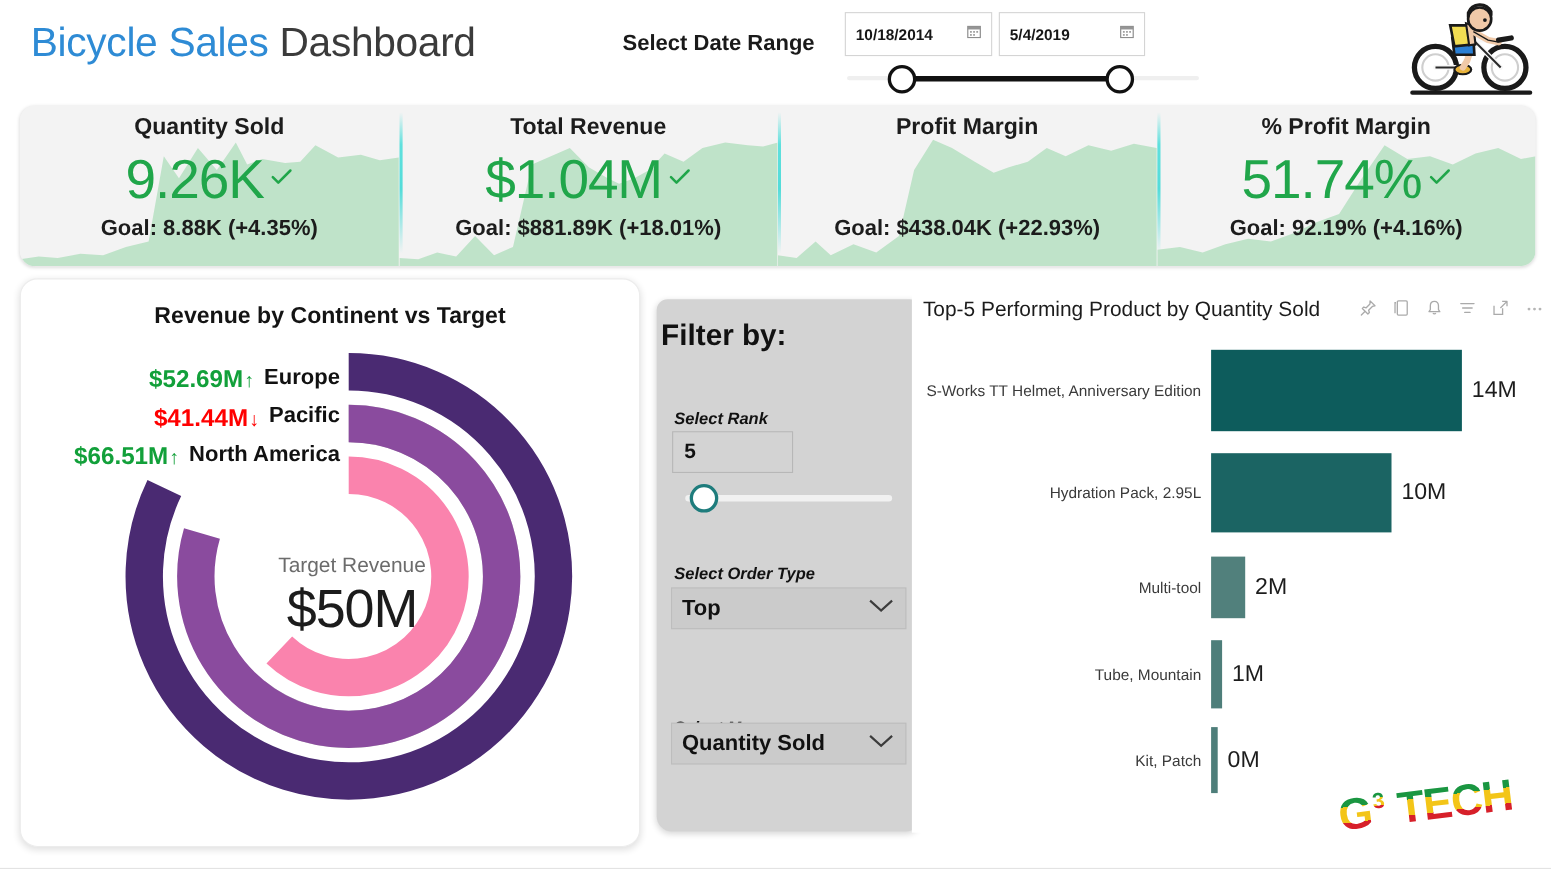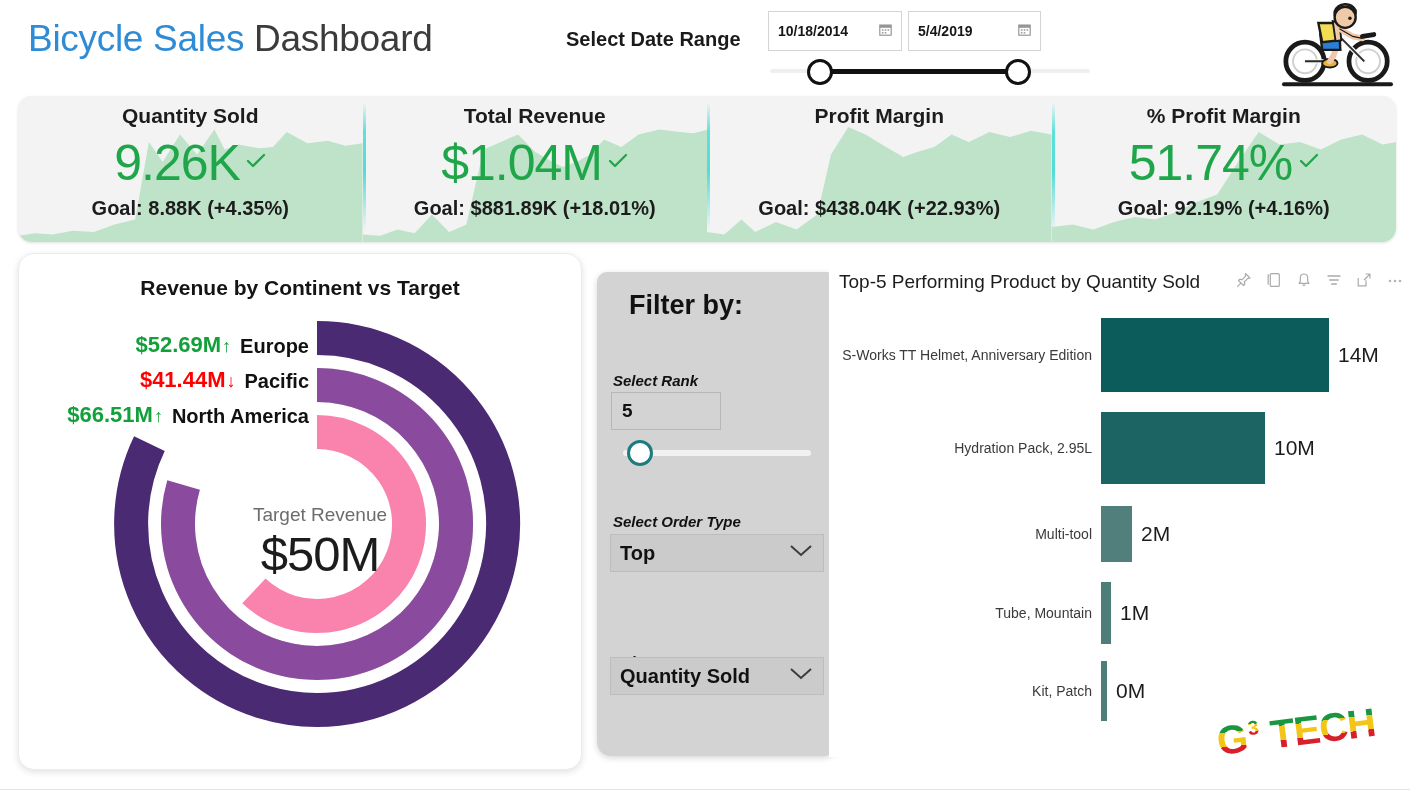--- a/index.html
+++ b/index.html
@@ -58,38 +58,38 @@
   .kpi .kgoal { position:absolute; left:0; top:101px; width:100%; text-align:center;
                 font-size:20px; font-weight:bold; color:#1c1c1c; z-index:2; }
 
   
   #radial-card { position:absolute; left:18px; top:253px; width:564px; height:517px;
                  background:#fff; border:1px solid #ececec; border-radius:16px;
                  box-shadow:0 2px 7px rgba(0,0,0,.12); overflow:hidden; }
   #radial-title { position:absolute; left:0; top:22px; width:100%; text-align:center;
                   font-size:21px; font-weight:bold; color:#141414; }
   #radial-legend { position:absolute; left:0; top:78px; width:290px; }
-  .leg-row { display:flex; justify-content:flex-end; align-items:flex-end; gap:9px;
+  .leg-row { display:flex; justify-content:flex-end; align-items:flex-start; gap:9px;
              margin-bottom:9px; white-space:nowrap; }
   .leg-val { font-size:22px; font-weight:bold; }
   .leg-val .arrow { font-size:18px; margin-left:1px; }
   .leg-name { font-size:20px; font-weight:bold; color:#111; }
   .up { color:#12A03A; }
   .down { color:#FF0000; }
   #radial-svg { position:absolute; left:78px; top:20px; width:440px; height:490px; }
   #center-sub { position:absolute; left:196px; top:250px; width:210px; text-align:center;
                 font-size:19px; color:#6c6c6c; }
   #center-val { position:absolute; left:186px; top:272px; width:230px; text-align:center;
                 font-size:49px; color:#1c1c1c; letter-spacing:-1px; }
 
   
   #filter-card { position:absolute; left:597px; top:272px; width:240px; height:484px;
                  background:#d3d3d3; border-radius:10px 10px 14px 14px;
                  box-shadow:0 2px 6px rgba(0,0,0,.16); }
-  #filter-title { position:absolute; left:32px; top:18px; font-size:27px; font-weight:bold;
+  #filter-title { position:absolute; left:4px; top:18px; font-size:27px; font-weight:bold;
                   color:#111; }
   .f-label { position:absolute; left:16px; font-size:15px; font-weight:bold; font-style:italic;
              color:#111; }
   #lbl-rank { top:100px; }
   #lbl-order { top:241px; }
   #lbl-measure { top:381px; }
   #rank-input { position:absolute; left:14px; top:120px; width:110px; height:38px;
                 background:#d3d3d3; border:1px solid #b7b7b7; display:flex; align-items:center; }
   #rank-input span { margin-left:10px; font-size:19px; font-weight:bold; color:#111; }
   #rank-track { position:absolute; left:26px; top:178px; width:188px; height:6px;

